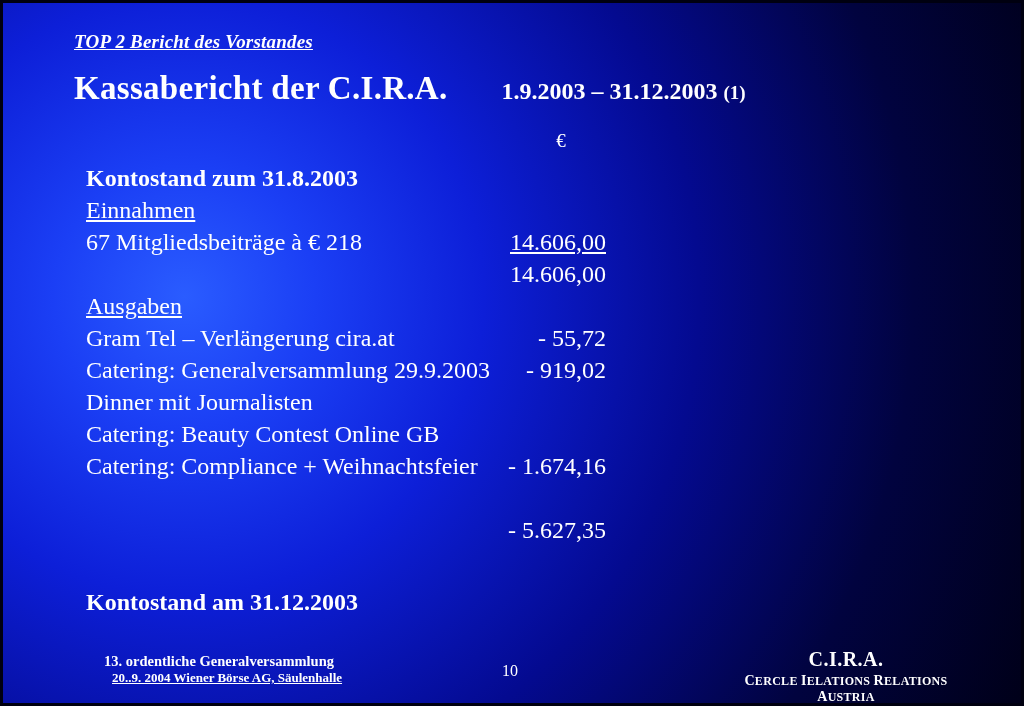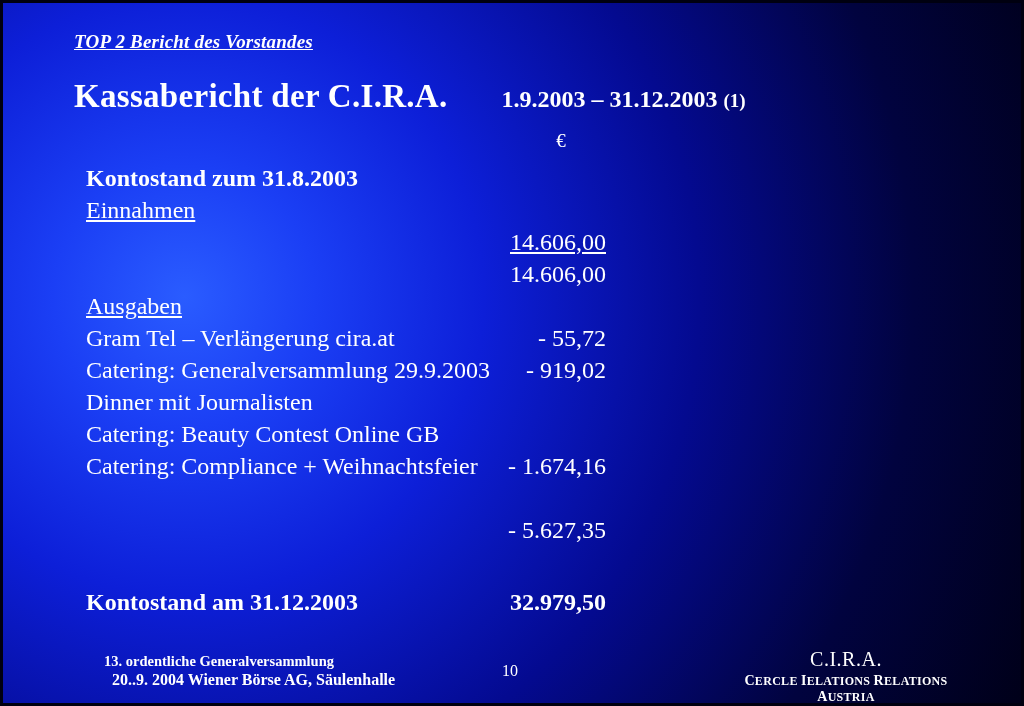--- a/index.html
+++ b/index.html
@@ -33,21 +33,21 @@
     font-size: 19px;
     font-weight: bold;
     font-style: italic;
     text-decoration: underline;
     letter-spacing: 0.2px;
   }
 
   .title-row {
     position: absolute;
     left: 74px;
-    top: 78px;
+    top: 70px;
     width: 890px;
     display: flex;
     align-items: baseline;
   }
   .title-main {
     font-size: 33px;
     font-weight: bold;
     letter-spacing: 0.3px;
     white-space: nowrap;
   }
@@ -108,42 +108,43 @@
 
   .footer-left {
     position: absolute;
     left: 104px;
     top: 652px;
     font-size: 14.5px;
     font-weight: bold;
     line-height: 1.25;
   }
   .footer-left .sub {
-    font-size: 16px;
+    font-size: 13px;
     font-weight: bold;
     padding-left: 8px;
+    text-decoration: underline;
   }
   .page-num {
     position: absolute;
     left: 470px;
     top: 662px;
     width: 80px;
     text-align: center;
     font-size: 16px;
   }
   .footer-right {
     position: absolute;
     right: 48px;
     top: 648px;
     text-align: center;
     width: 260px;
   }
   .footer-right .brand {
     font-size: 20px;
-    font-weight: normal;
+    font-weight: bold;
     letter-spacing: 0.5px;
   }
   .footer-right .tagline {
     font-size: 12px;
     font-weight: bold;
     letter-spacing: 0.3px;
     margin-top: 2px;
   }
   .smallcaps-big { font-size: 14px; }
 </style>
@@ -169,20 +170,21 @@
 
     <div class="row">
       <span class="label bold">Kontostand zum 31.8.2003</span>
     </div>
 
     <div class="row">
       <span class="label uline">Einnahmen</span>
     </div>
 
     <div class="row">
+      <span class="label">67 Mitgliedsbeiträge à € 218</span>
       <span class="amount underline-amt">14.606,00</span>
     </div>
 
     <div class="row">
       <span class="amount wide">14.606,00</span>
     </div>
 
     <div class="row">
       <span class="label uline">Ausgaben</span>
     </div>
@@ -214,21 +216,20 @@
     </div>
 
     <div class="row">
       <span class="amount wide">- 5.627,35</span>
     </div>
 
     <div class="gap-big"></div>
 
     <div class="row">
       <span class="label bold">Kontostand am 31.12.2003</span>
-      <span class="amount bold">32.979,50</span>
     </div>
   </div>
 
   <div class="footer-left">
     <div>13. ordentliche Generalversammlung</div>
     <div class="sub">20..9. 2004 Wiener Börse AG, Säulenhalle</div>
   </div>
 
   <div class="page-num">10</div>
 

